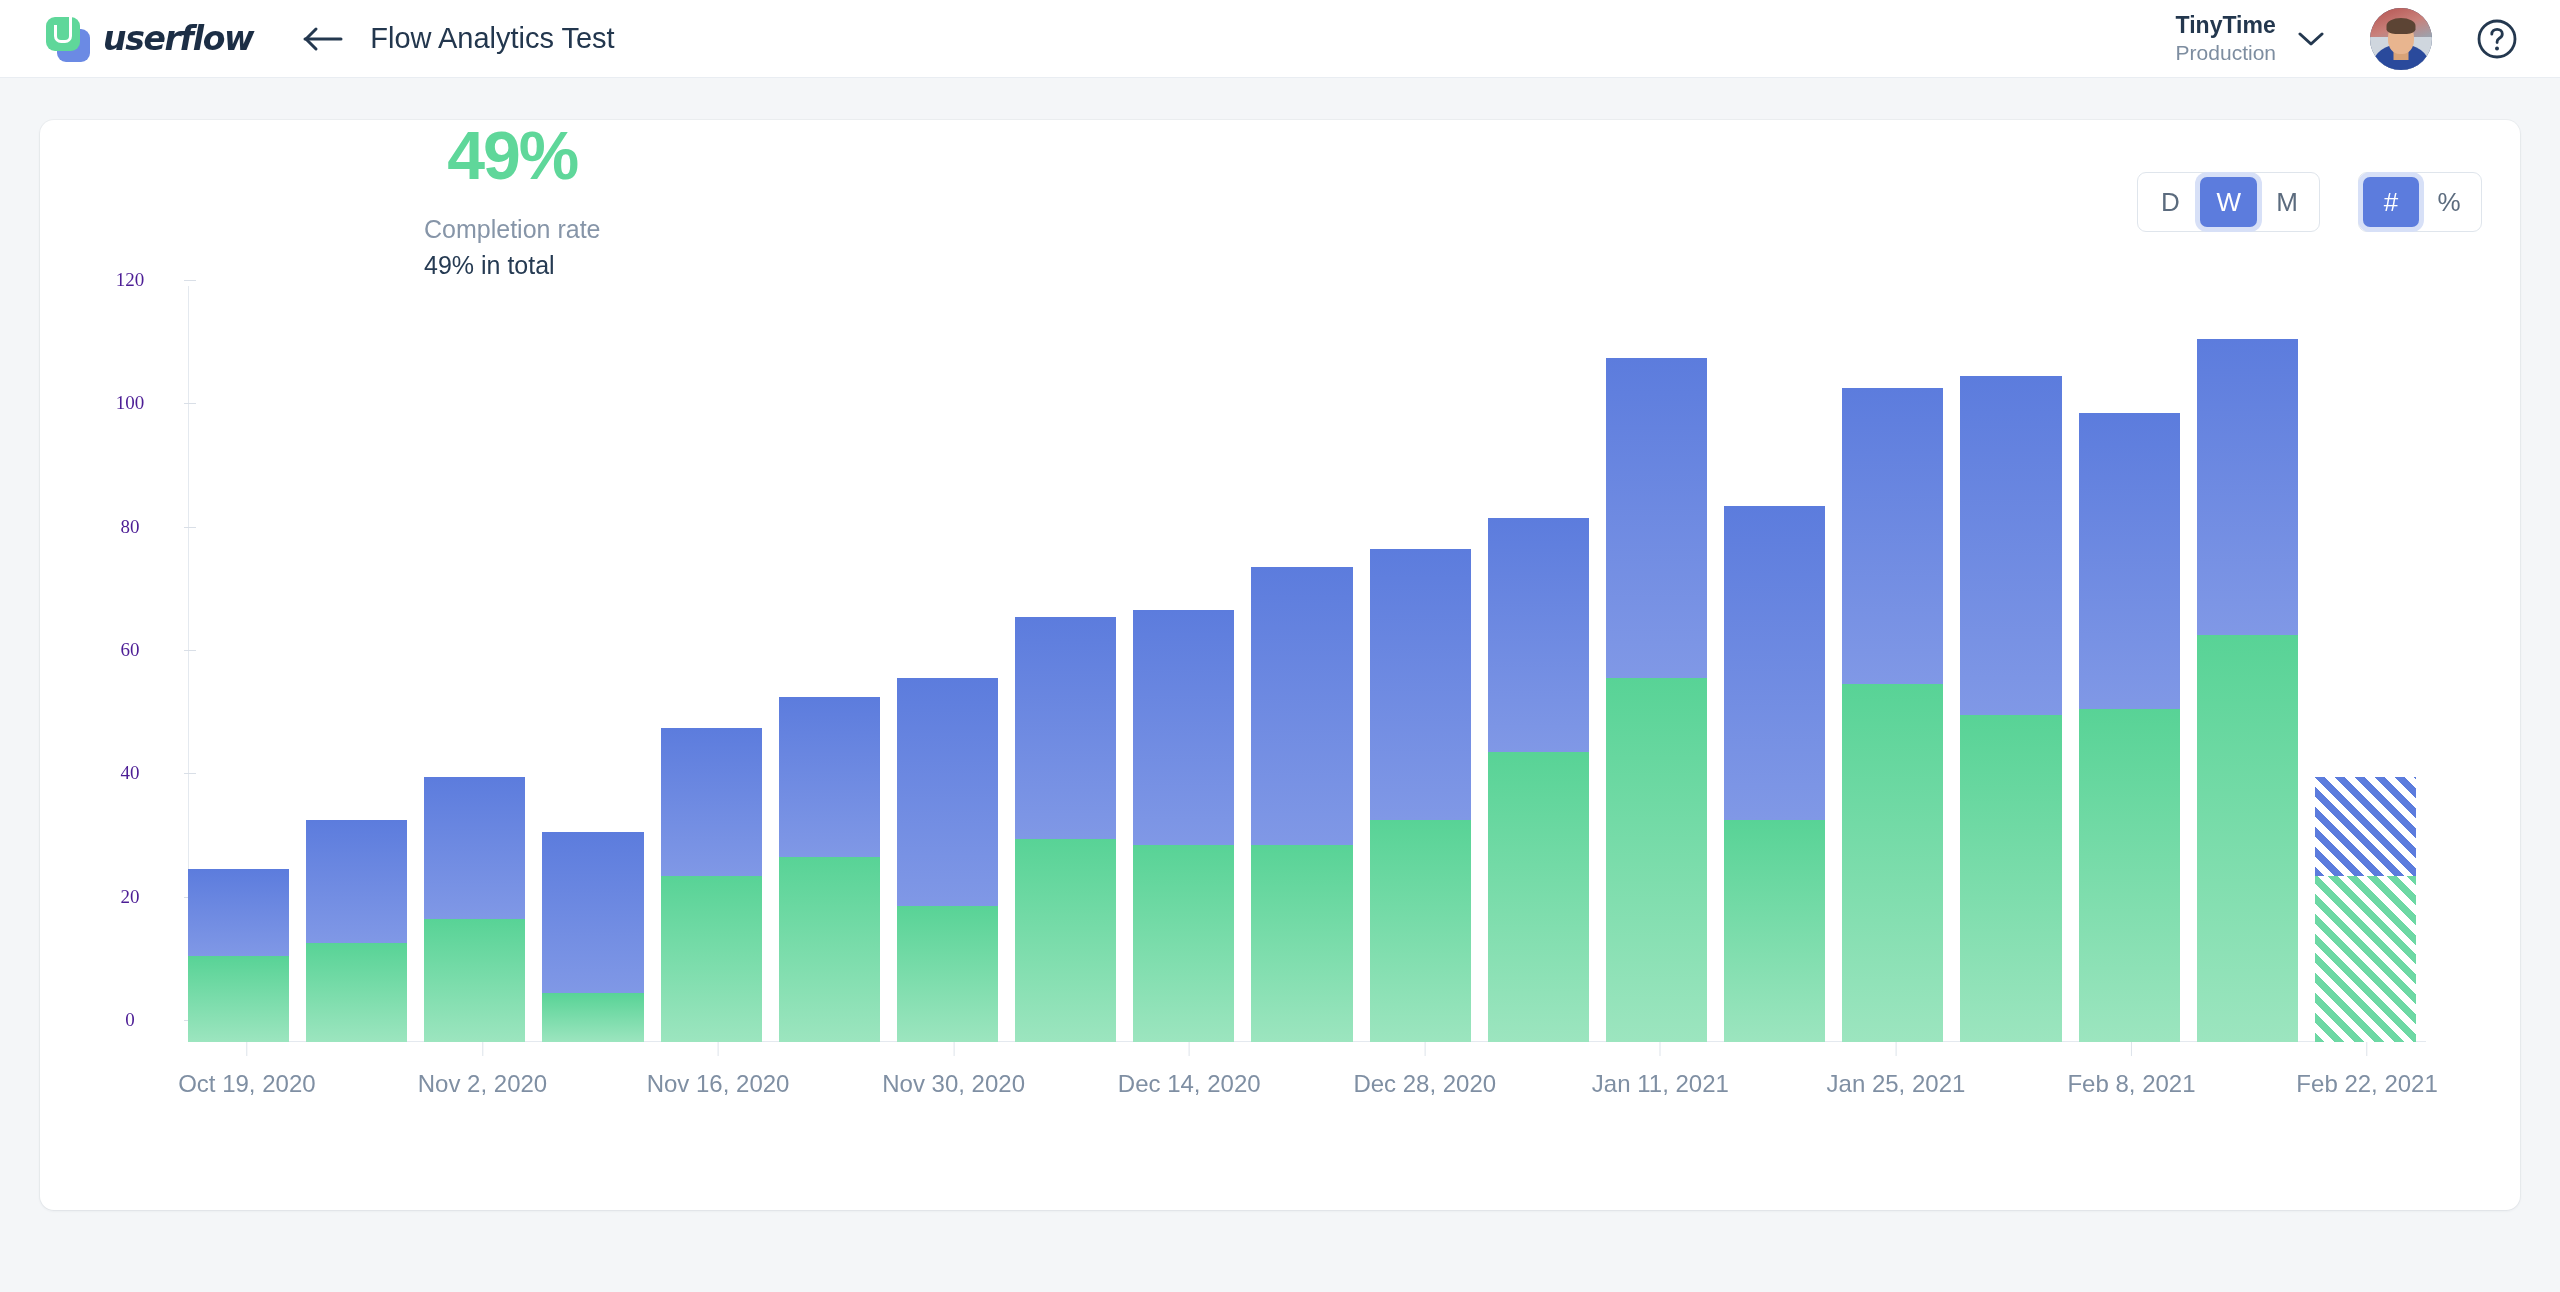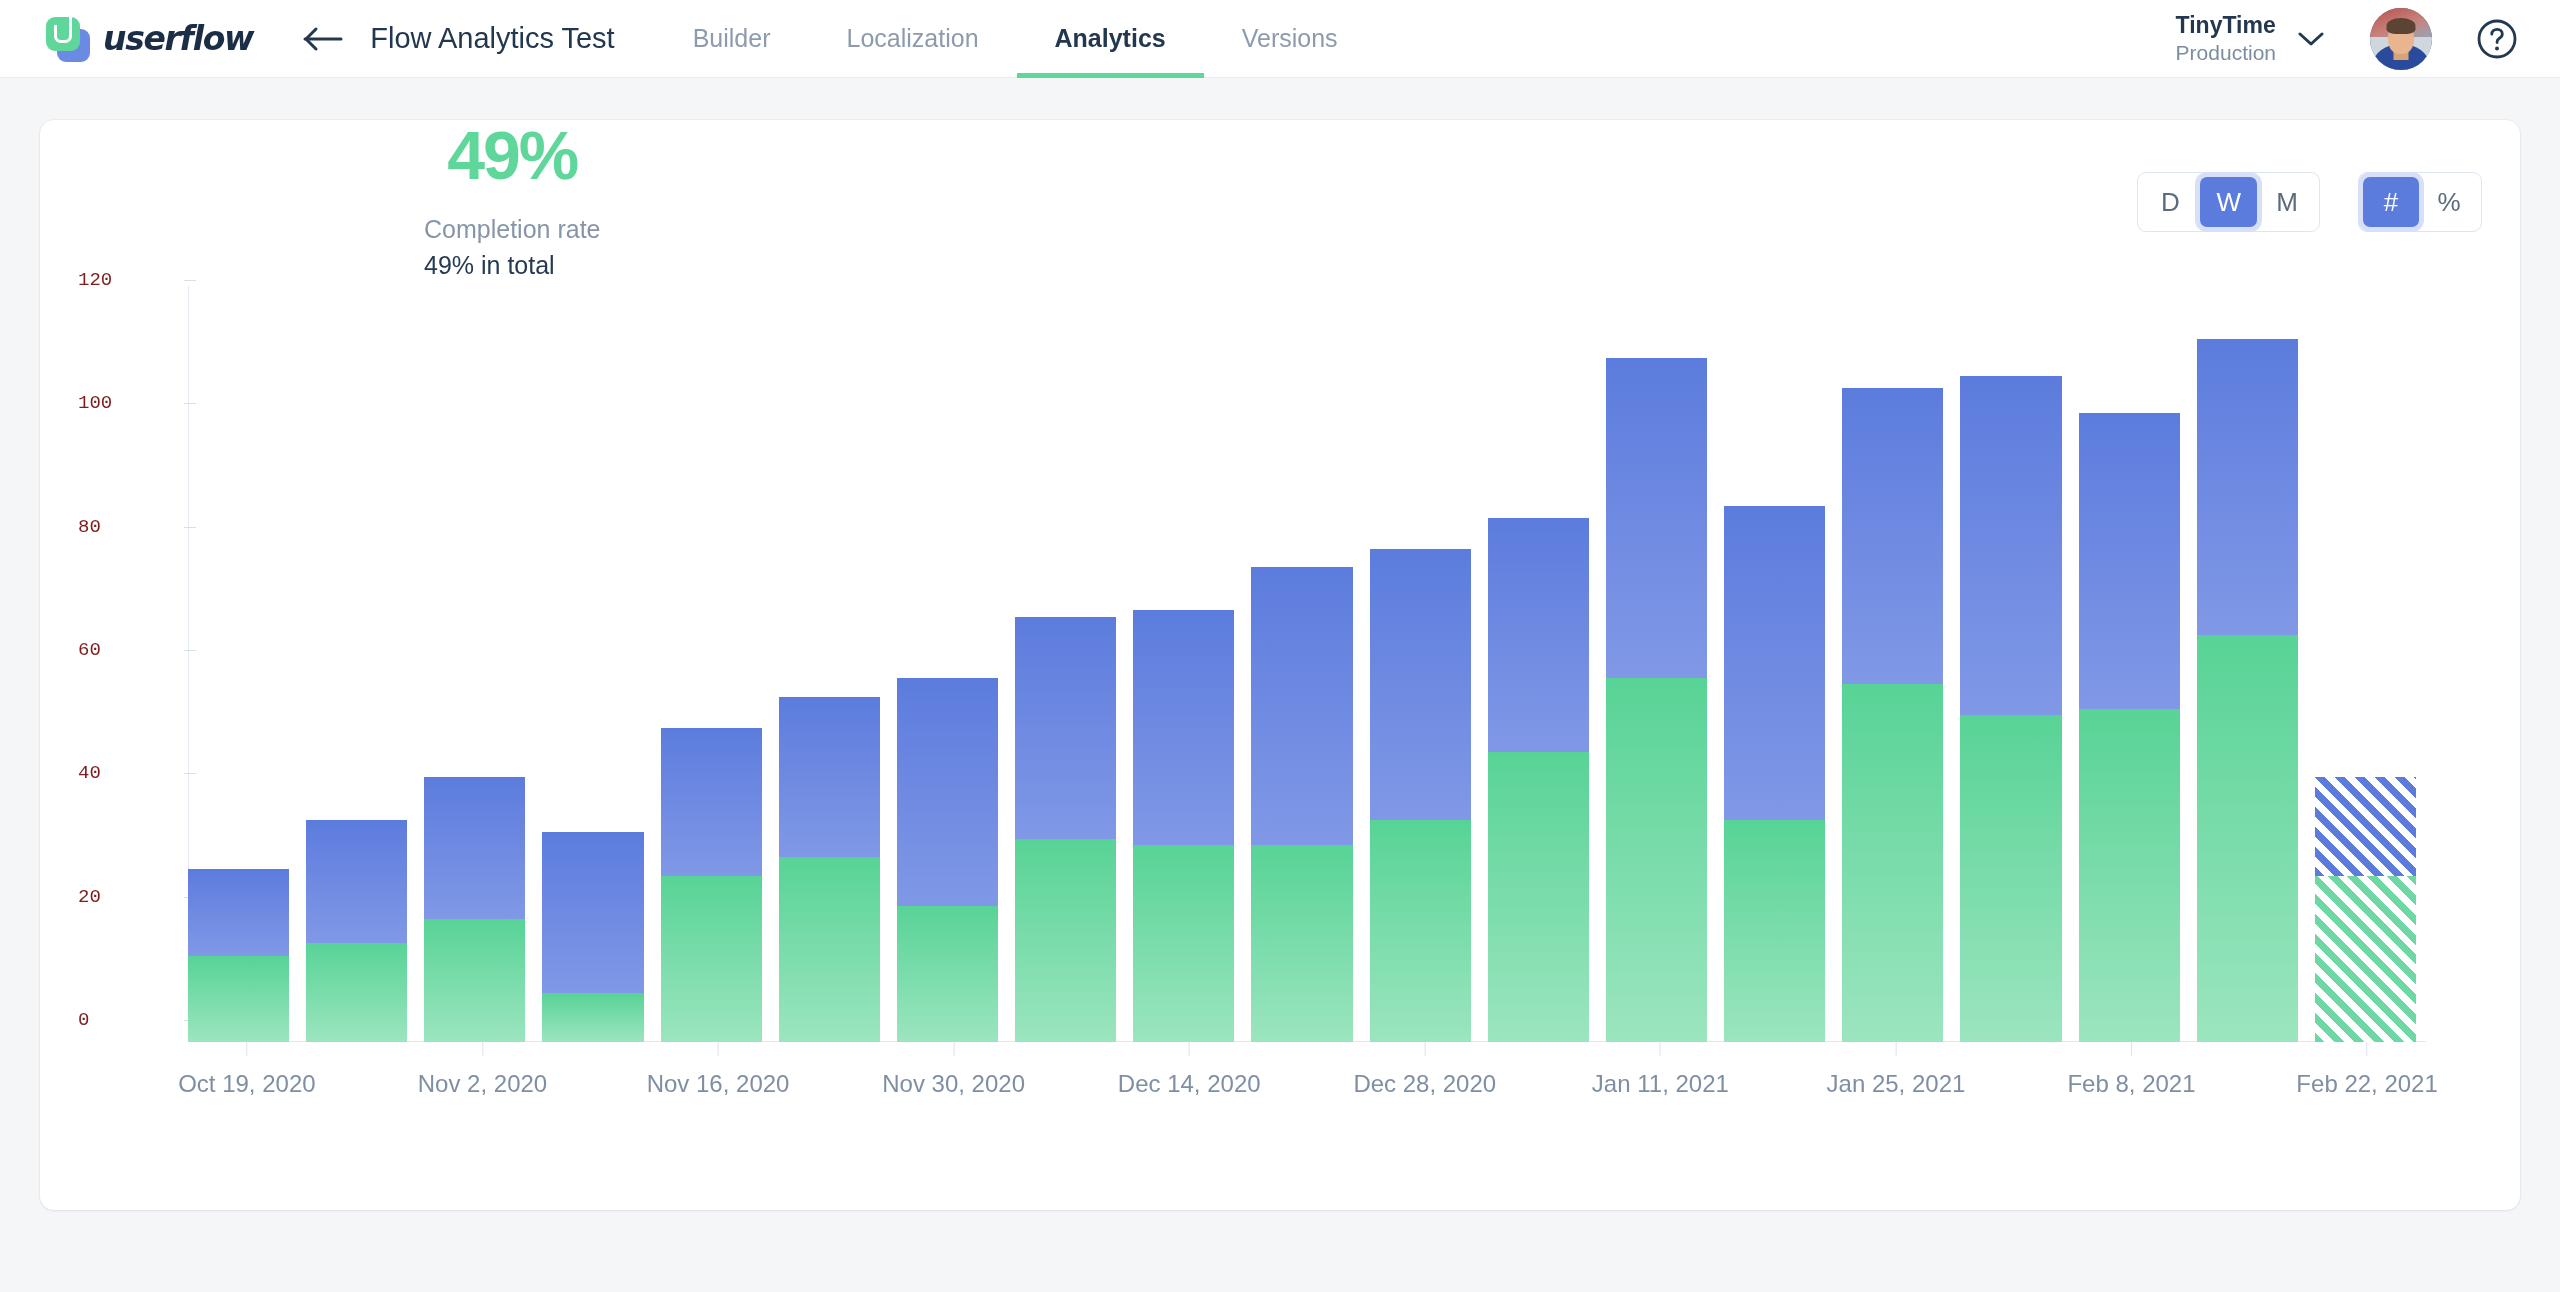--- a/index.html
+++ b/index.html
@@ -198,24 +198,24 @@
     margin-top: 22px;
     height: 880px;
   }
   .plot {
     position: absolute;
     left: 110px; right: 66px; top: 30px; bottom: 110px;
   }
   .ytick {
     position: absolute;
     left: -110px; width: 104px;
-    text-align: left;
-    font-size: 19px; color: #7f1d1d;
+    text-align: center;
+    font-size: 19px; color: #4c1d95;
     transform: translateY(-50%);
-    font-family: Liberation Mono, monospace;
+    font-family: Liberation Serif, serif;
   }
   .ytick .dash {
     position: absolute; right: -14px; top: 50%;
     width: 12px; height: 1px; background: #d9dfe7;
   }
   .axis-y {
     position: absolute; left: 0; top: -16px; bottom: 0;
     width: 1px; background: #e4e9ef;
   }
   .axis-x {
@@ -269,26 +269,20 @@
 
   <div class="back-arrow">
     <svg width="40" height="26" viewBox="0 0 40 26" fill="none" aria-hidden="true">
       <path d="M2 13H38" stroke="currentColor" stroke-width="3" stroke-linecap="round"></path>
       <path d="M13 3L3 13L13 23" stroke="currentColor" stroke-width="3" stroke-linecap="round" stroke-linejoin="round"></path>
     </svg>
   </div>
 
   <div class="page-title">Flow Analytics Test</div>
 
-  <div class="tabs">
-    <div class="tab">Builder</div>
-    <div class="tab">Localization</div>
-    <div class="tab active">Analytics</div>
-    <div class="tab">Versions</div>
-  </div>
 
   <div class="header-right">
 
     <div class="env-switch">
       <div class="env-names">
         <div class="env-name">TinyTime</div>
         <div class="env-sub">Production</div>
       </div>
       <span class="chevron">
         <svg width="26" height="16" viewBox="0 0 26 16" fill="none" aria-hidden="true">

